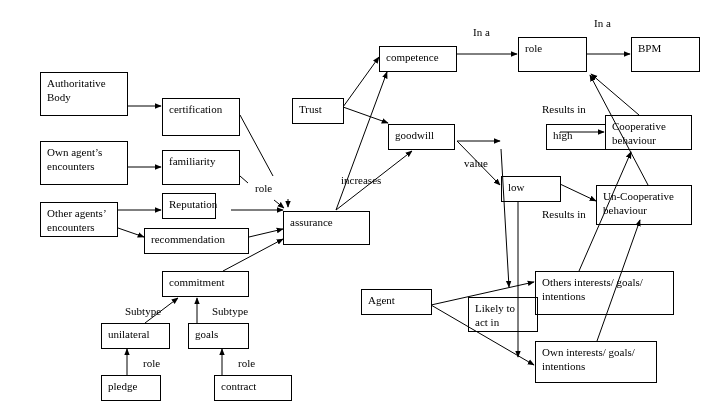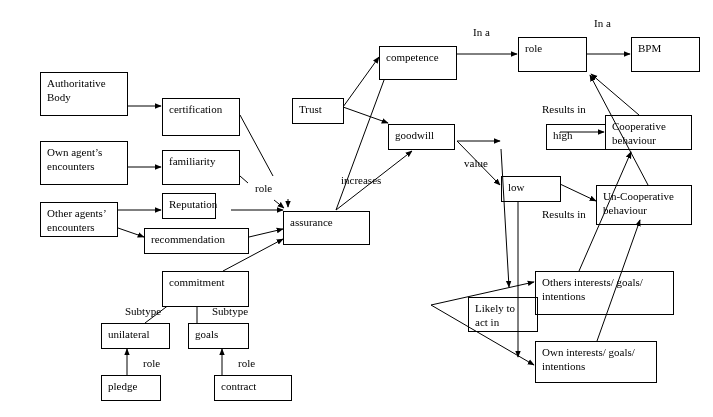--- a/index.html
+++ b/index.html
@@ -62,36 +62,37 @@
 Body</div>
   <div class="node" style="left:162px;top:98px;width:78px;height:38px;">certification</div>
   <div class="node" style="left:40px;top:141px;width:88px;height:44px;">Own agent’s
 encounters</div>
   <div class="node" style="left:162px;top:150px;width:78px;height:35px;">familiarity</div>
   <div class="node" style="left:40px;top:202px;width:78px;height:35px;">Other agents’
 encounters</div>
   <div class="node" style="left:162px;top:193px;width:54px;height:26px;">Reputation</div>
   <div class="node" style="left:144px;top:228px;width:105px;height:26px;">recommendation</div>
   <div class="node" style="left:283px;top:211px;width:87px;height:34px;">assurance</div>
-  <div class="node" style="left:162px;top:271px;width:87px;height:36px;">commitment</div>
+  <div class="node" style="left:162px;top:271px;width:87px;height:26px;">commitment</div>
   <div class="node" style="left:101px;top:323px;width:69px;height:26px;">unilateral</div>
   <div class="node" style="left:188px;top:323px;width:61px;height:26px;">goals</div>
   <div class="node" style="left:101px;top:375px;width:60px;height:26px;">pledge</div>
   <div class="node" style="left:214px;top:375px;width:78px;height:26px;">contract</div>
   <div class="node" style="left:292px;top:98px;width:52px;height:26px;">Trust</div>
-  <div class="node" style="left:379px;top:46px;width:78px;height:34px;">competence</div>
+  <div class="node" style="left:379px;top:46px;width:78px;height:26px;">competence</div>
   <div class="node" style="left:388px;top:124px;width:67px;height:26px;">goodwill</div>
   <div class="node" style="left:518px;top:37px;width:69px;height:35px;">role</div>
   <div class="node" style="left:631px;top:37px;width:69px;height:35px;">BPM</div>
   <div class="node transparent" style="left:501px;top:124px;width:60px;height:26px;margin-left:45px;">high</div>
   <div class="node transparent" style="left:501px;top:176px;width:60px;height:26px;">low</div>
   <div class="node transparent" style="left:605px;top:115px;width:87px;height:35px;">Cooperative
 behaviour</div>
   <div class="node transparent" style="left:596px;top:185px;width:96px;height:40px;">Un-Cooperative
 behaviour</div>
+  <div class="node" style="left:361px;top:289px;width:71px;height:26px;">Agent</div>
   <div class="node transparent" style="left:468px;top:297px;width:70px;height:35px;">Likely to
 act in</div>
   <div class="node transparent" style="left:535px;top:271px;width:139px;height:44px;">Others interests/ goals/
 intentions</div>
   <div class="node" style="left:535px;top:341px;width:122px;height:42px;">Own interests/ goals/
 intentions</div>
 
   <span class="lbl" style="left:255px;top:182px;">role</span>
   <span class="lbl" style="left:341px;top:174px;">increases</span>
   <span class="lbl" style="left:473px;top:26px;">In a</span>

